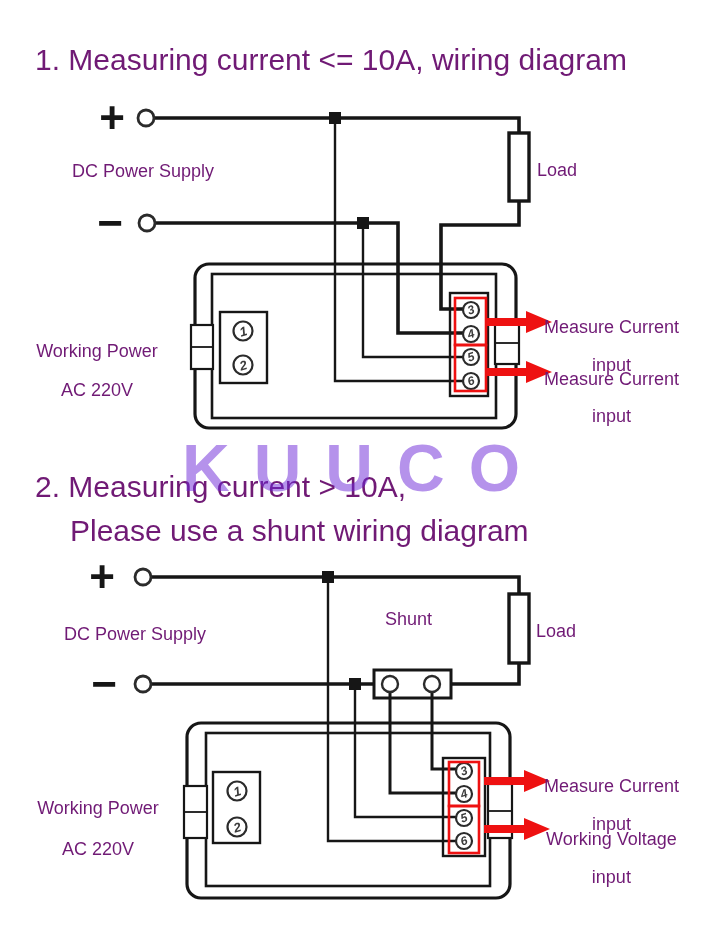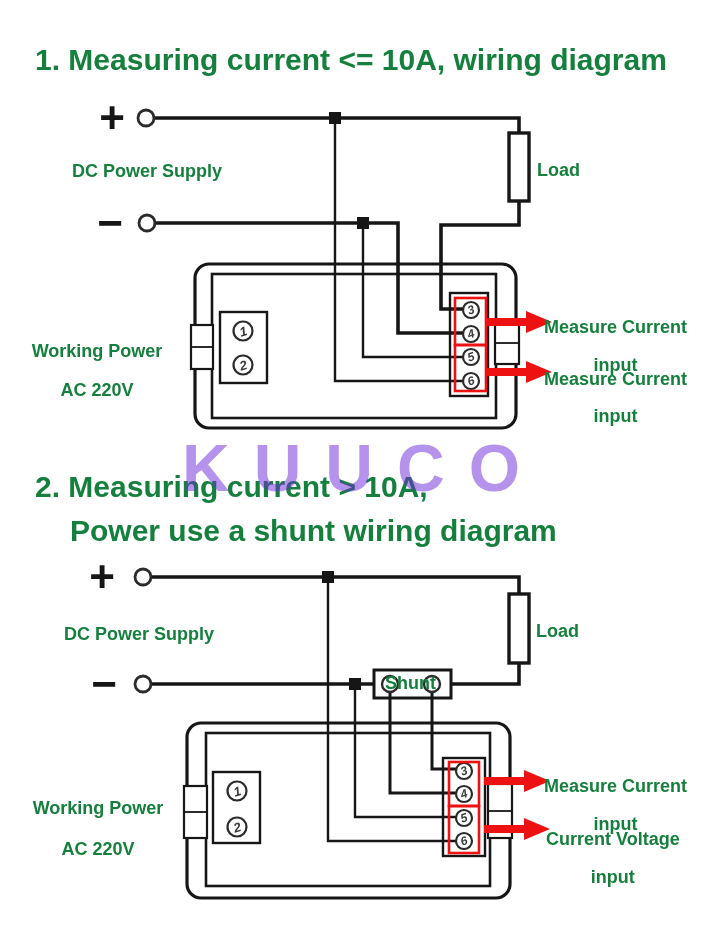--- a/index.html
+++ b/index.html
@@ -1,21 +1,21 @@
 <!DOCTYPE html>
 <html><head>
 <meta charset="utf-8">
 <style>
   html,body{margin:0;padding:0;background:#ffffff;}
   .canvas{
     position:relative;width:709px;height:945px;background:#ffffff;
     font-family:"Liberation Sans",sans-serif;overflow:hidden;
   }
   .layer-svg{position:absolute;left:0;top:0;z-index:1;}
-  .red{position:absolute;color:#15803d;font-weight:bold;white-space:nowrap;z-index:2;}
+  .red{position:absolute;color:#701a75;font-weight:normal;white-space:nowrap;z-index:2;}
   .title{font-size:30px;line-height:32px;letter-spacing:0px;}
   .lbl{font-size:18px;line-height:22px;text-align:center;}
   .two-line div{display:block;margin-top:16px;}
   .right-align{text-align:center;}
   .watermark{
     position:absolute;left:182px;top:430px;z-index:5;
     font-size:66px;font-weight:bold;letter-spacing:24px;
     color:#6d28d9;opacity:.5;pointer-events:none;
   }
   
@@ -163,36 +163,36 @@
   </div>
 
   <div class="red lbl two-line" style="left:544px;top:353px;line-height:21px;">
     <div>Measure Current</div>
     <div>input</div>
   </div>
 
   <div class="watermark">KUUCO</div>
 
   <div class="red title" style="left:35px;top:471px;">2. Measuring current &gt; 10A,</div>
-  <div class="red title" style="left:70px;top:515px;">Power use a shunt wiring diagram</div>
+  <div class="red title" style="left:70px;top:515px;">Please use a shunt wiring diagram</div>
 
   <div class="red lbl" style="left:64px;top:623px;">DC Power Supply</div>
 
   <div class="red lbl" style="left:536px;top:620px;">Load</div>
 
-  <div class="red lbl" style="left:385px;top:672px;">Shunt</div>
+  <div class="red lbl" style="left:385px;top:608px;">Shunt</div>
 
   <div class="red lbl two-line right-align" style="left:26px;top:780px;width:144px;line-height:25px;">
     <div>Working Power</div>
     <div>AC 220V</div>
   </div>
 
   <div class="red lbl two-line" style="left:544px;top:759px;line-height:22px;">
     <div>Measure Current</div>
     <div>input</div>
   </div>
 
   <div class="red lbl two-line" style="left:546px;top:812px;line-height:22px;">
-    <div>Current Voltage</div>
+    <div>Working Voltage</div>
     <div>input</div>
   </div>
 
 </div>
 
 </body></html>

